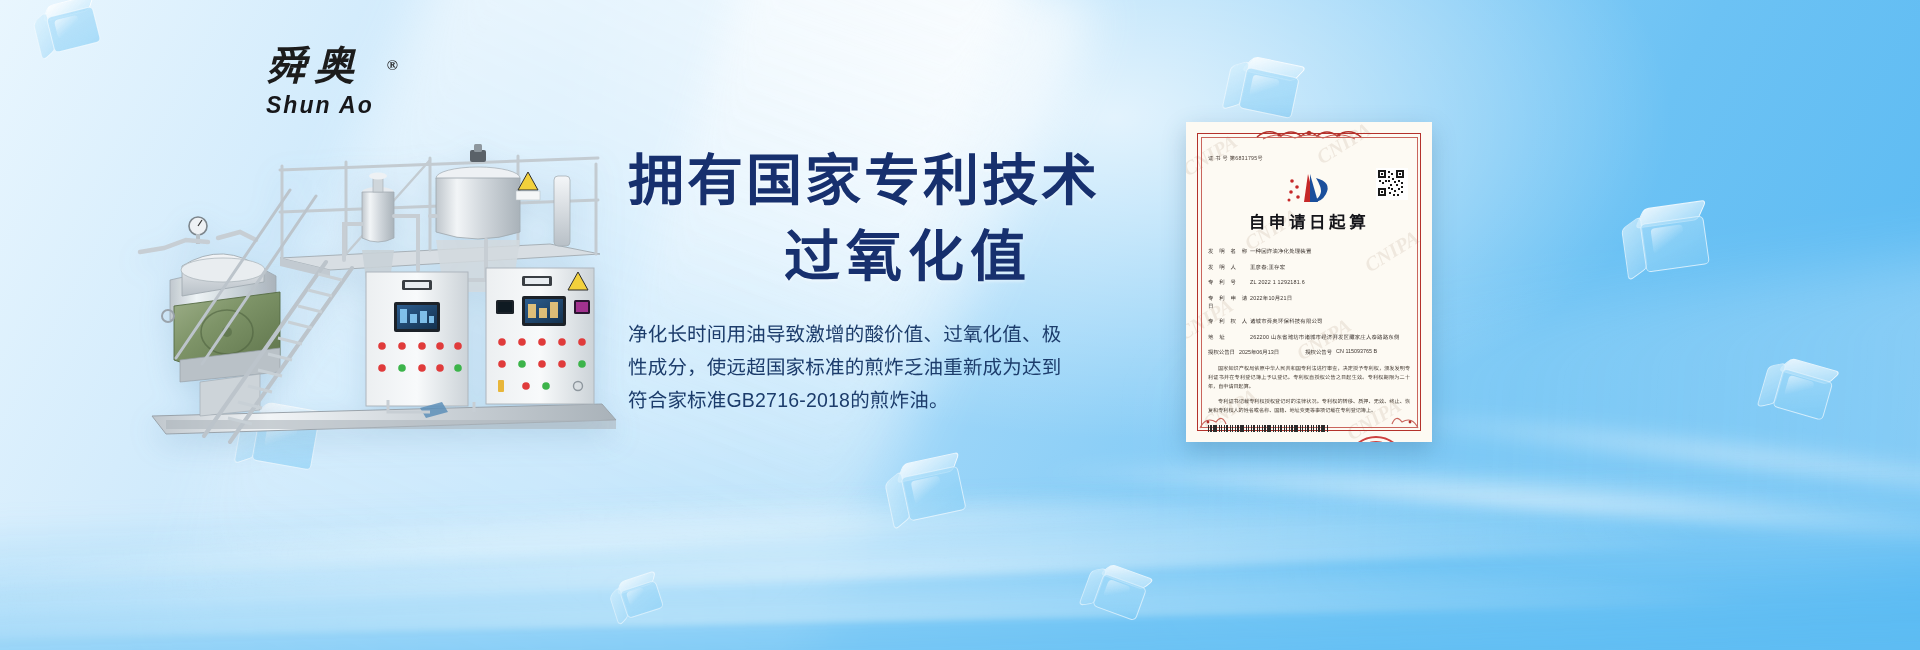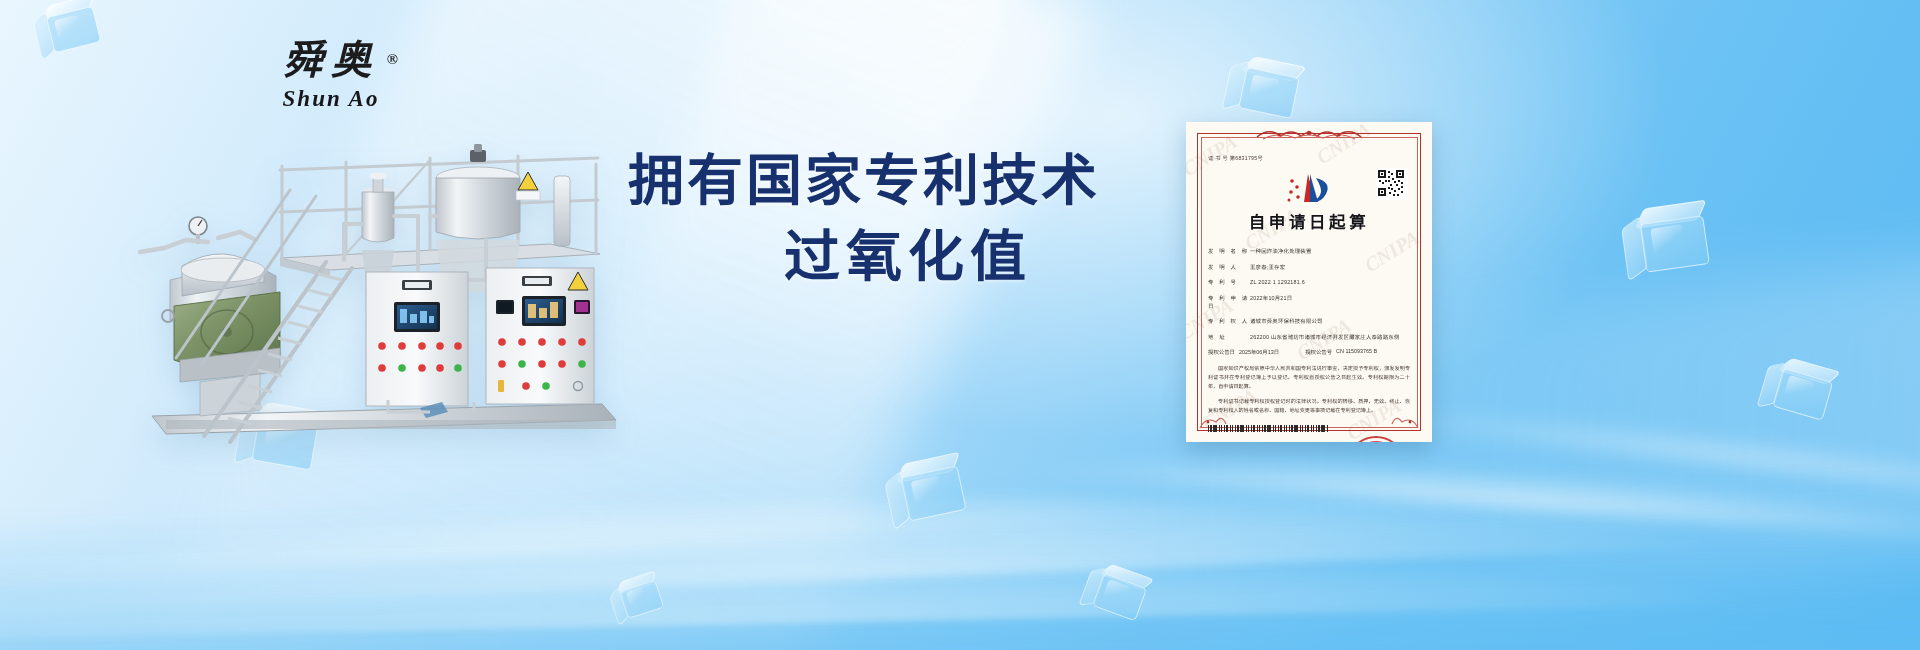--- a/index.html
+++ b/index.html
@@ -67,31 +67,31 @@
   .cube .side{
     background:linear-gradient(160deg,rgba(214,240,253,.8),rgba(160,216,248,.6));
     border:1px solid rgba(255,255,255,.6);
   }
   .cube .inner{
     position:absolute;border-radius:4px;
     background:linear-gradient(150deg,rgba(255,255,255,.65),rgba(255,255,255,0) 60%);
   }
 
   
-  .logo{position:absolute;left:266px;top:38px;width:130px;height:80px;text-align:center;}
+  .logo{position:absolute;left:266px;top:44px;width:130px;height:80px;}
   .logo-cn{
     font-family:"Liberation Serif","DejaVu Serif",serif;
     font-size:40px;font-weight:700;color:#1c1c1c;letter-spacing:8px;
     line-height:46px;font-style:italic;white-space:nowrap;
   }
   .logo-reg{
     position:absolute;right:-10px;top:-2px;font-size:15px;color:#1c1c1c;font-style:normal;
   }
   .logo-en{
-    font-family:Liberation Serif, serif;
+    font-family:Liberation Sans, sans-serif;
     font-size:23px;font-weight:700;font-style:italic;color:#17171a;
     letter-spacing:2px;margin-top:2px;white-space:nowrap;
   }
 
   
   .machine{position:absolute;left:130px;top:120px;width:520px;height:330px;}
   .mach-svg{width:100%;height:100%;display:block;filter:drop-shadow(0 10px 14px rgba(70,120,160,.18));}
 
   
   .copy{position:absolute;left:628px;top:140px;width:560px;}
@@ -434,20 +434,21 @@
       <g stroke="#c7ced4" stroke-width="3" fill="none">
         <path d="M258 280 L258 292 L300 292"></path>
         <path d="M344 282 L344 292"></path>
       </g>
     </svg>
   </div>
 
   <div class="copy">
     <div class="headline1">拥有国家专利技术</div>
     <div class="headline2">过氧化值</div>
+    <div class="para">净化长时间用油导致激增的酸价值、过氧化值、极性成分，使远超国家标准的煎炸乏油重新成为达到符合家标准GB2716-2018的煎炸油。</div>
   </div>
 
   <div class="cert">
 
     <div class="cert-wm">
       <span style="left:-6px;top:22px;">CNIPA</span>
       <span style="left:128px;top:10px;">CNIPA</span>
       <span style="left:56px;top:96px;">CNIPA</span>
       <span style="left:176px;top:118px;">CNIPA</span>
       <span style="left:-10px;top:186px;">CNIPA</span>

